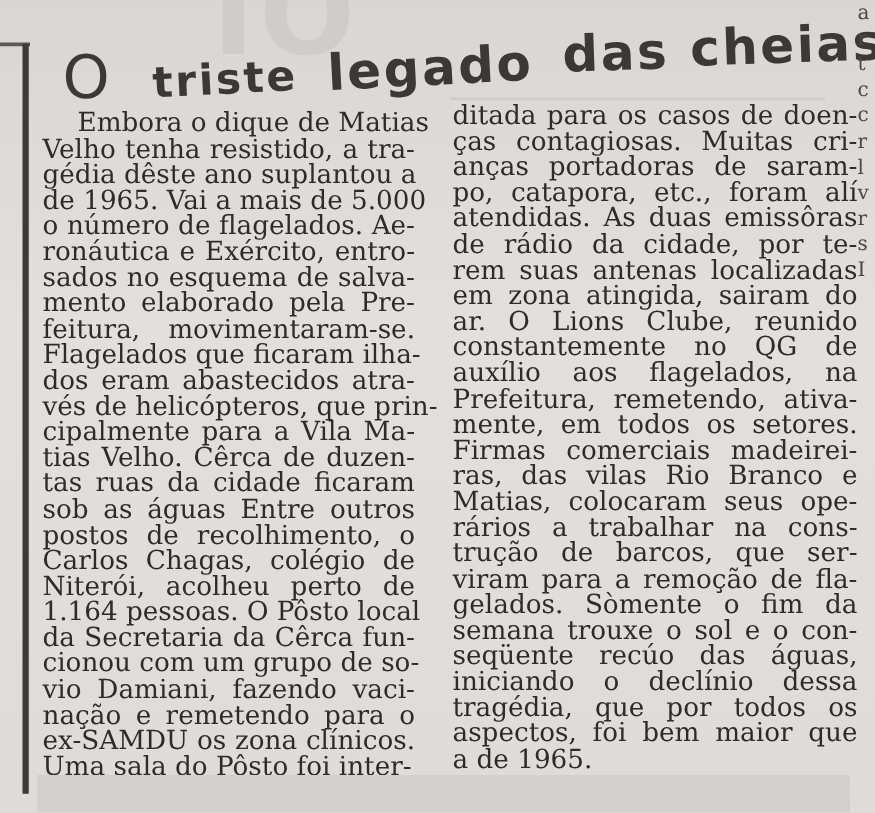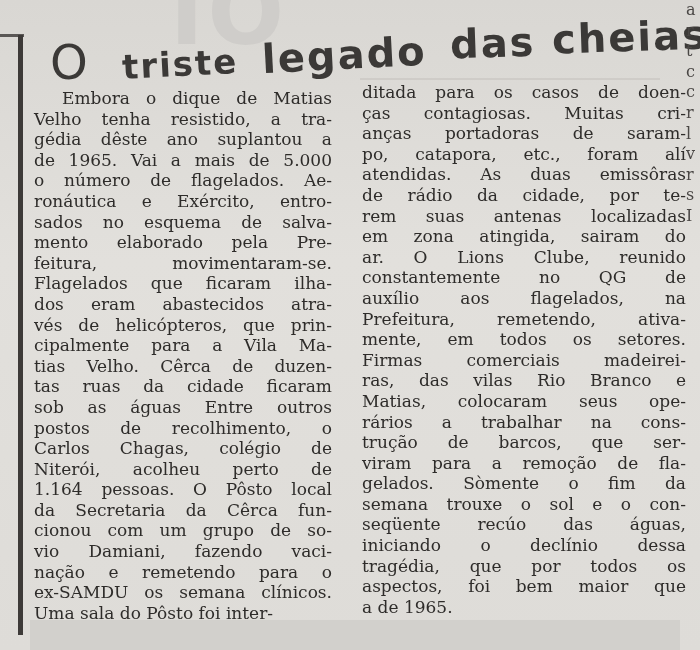--- a/index.html
+++ b/index.html
@@ -32,21 +32,21 @@
     position:absolute; left:50px; top:10px; width:620px; height:70px;
     font-family:"DejaVu Sans", sans-serif; font-weight:bold;
     color:#3b3937; letter-spacing:2px;
   }
   .headline .w1 { position:absolute; left:0; top:24px; font-size:48px; font-weight:normal; }
   .headline .w2 { position:absolute; left:72px; top:34px; font-size:34px; transform:rotate(-3deg); }
   .headline .w3 { position:absolute; left:212px; top:22px; font-size:40px; transform:rotate(-3deg); }
   .headline .w4 { position:absolute; left:400px; top:10px; font-size:40px; transform:rotate(-2deg); }
   .headline .w5 { position:absolute; left:502px; top:4px; font-size:40px; transform:rotate(-2deg); }
   .col {
-    position:absolute; font-size:17px; line-height:20.6px;
+    position:absolute; font-size:21px; line-height:20.6px;
     text-align:justify;
   }
   .col .ln { display:block; white-space:nowrap; text-align:justify; text-align-last:justify; height:20.6px; }
   .col .ln.last { text-align-last:left; }
   .col-left { left:34px; top:88px; width:298px; }
   .col-left .ln.indent { padding-left:28px; }
   .col-right { left:362px; top:82px; width:324px; }
   .edge-col {
     position:absolute; left:686px; top:0; width:14px; font-size:16px; line-height:20.6px;
     color:#4a4745; overflow:hidden;
@@ -93,21 +93,21 @@
       <span class="ln">tas ruas da cidade ficaram</span>
       <span class="ln">sob as águas Entre outros</span>
       <span class="ln">postos de recolhimento, o</span>
       <span class="ln">Carlos Chagas, colégio de</span>
       <span class="ln">Niterói, acolheu perto de</span>
       <span class="ln">1.164 pessoas. O Pôsto local</span>
       <span class="ln">da Secretaria da Cêrca fun-</span>
       <span class="ln">cionou com um grupo de so-</span>
       <span class="ln">vio Damiani, fazendo vaci-</span>
       <span class="ln">nação e remetendo para o</span>
-      <span class="ln">ex-SAMDU os semana clínicos.</span>
+      <span class="ln">ex-SAMDU os zona clínicos.</span>
       <span class="ln last">Uma sala do Pôsto foi inter-</span>
     </div>
   <div class="col col-right" id="right-col">
       <span class="ln">ditada para os casos de doen-</span>
       <span class="ln">ças contagiosas.  Muitas cri-</span>
       <span class="ln">anças portadoras de saram-</span>
       <span class="ln">po, catapora, etc., foram alí</span>
       <span class="ln">atendidas. As duas emissôras</span>
       <span class="ln">de rádio da cidade, por te-</span>
       <span class="ln">rem suas antenas localizadas</span>

